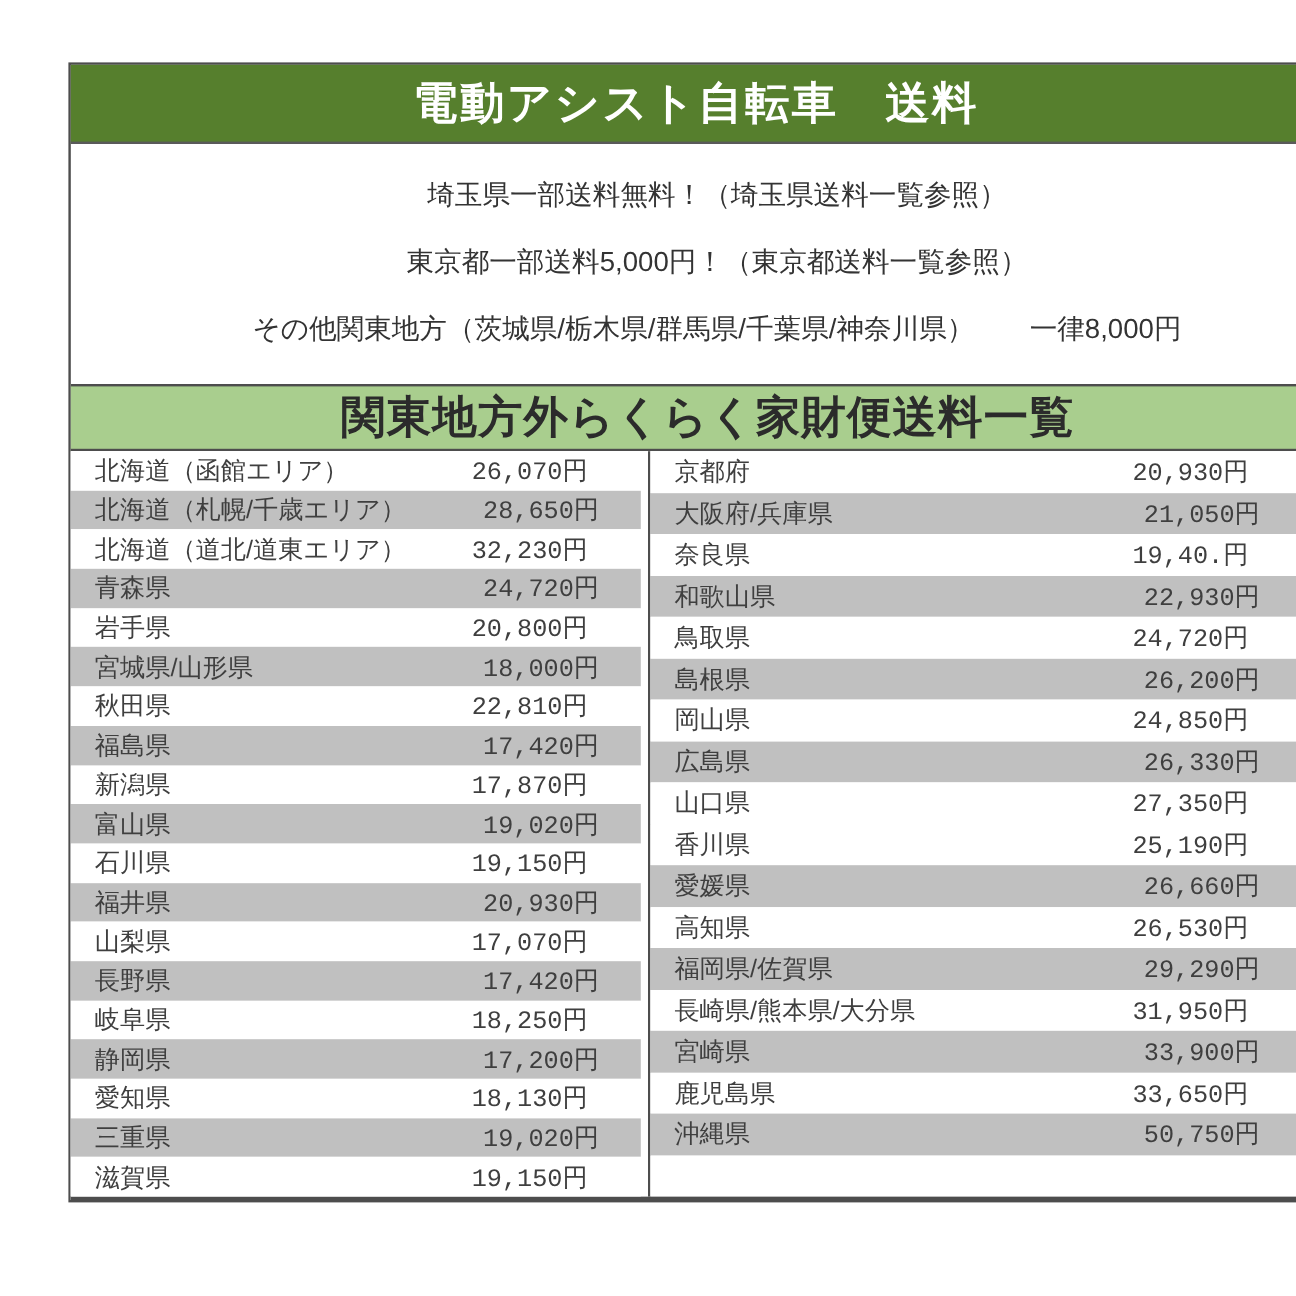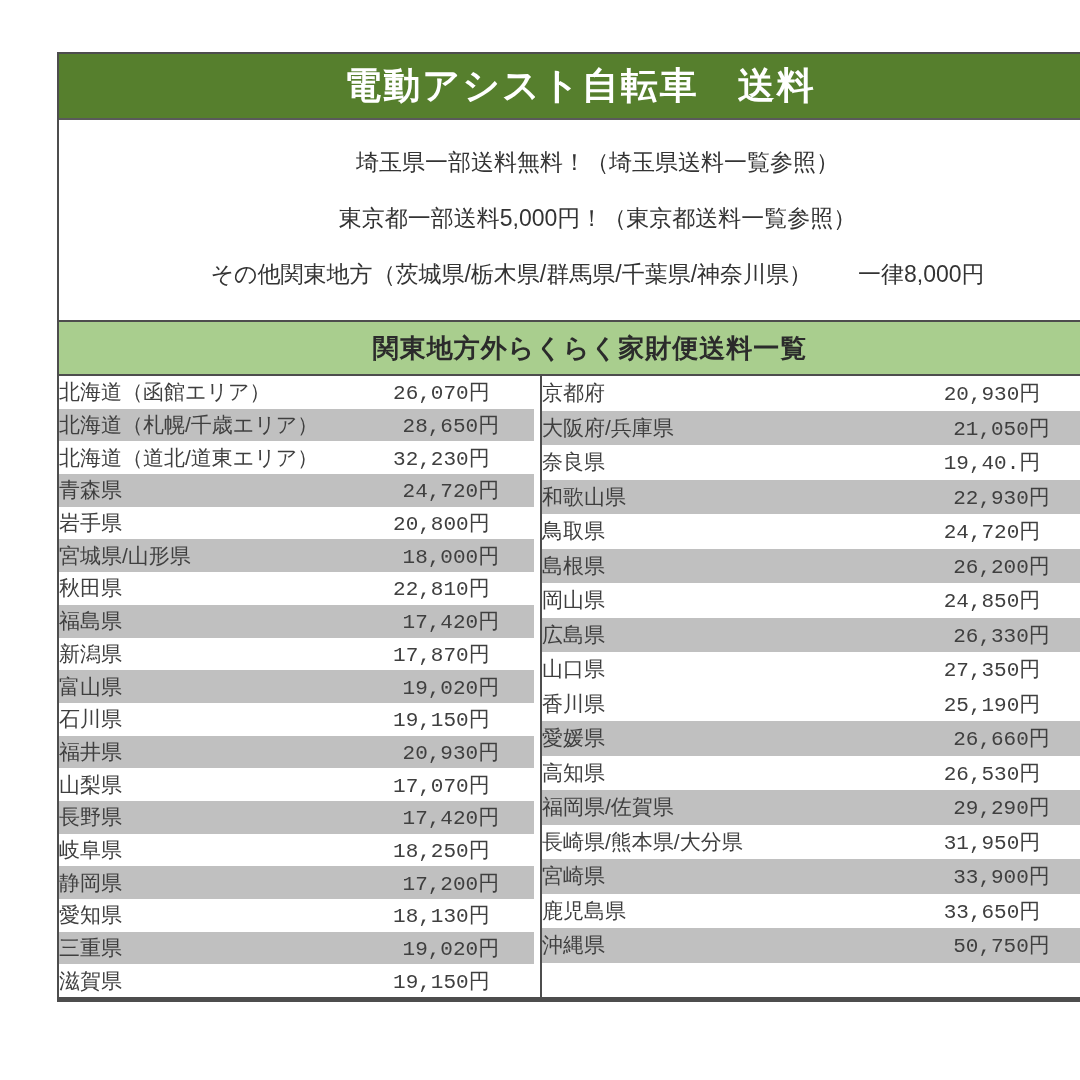--- a/index.html
+++ b/index.html
@@ -63,21 +63,21 @@
     flex: 0 0 auto;
     height: 52px;
     background: #a9ce8e;
     border-top: 2px solid #4d4d4d;
     border-bottom: 2px solid #4d4d4d;
     display: flex;
     align-items: center;
     justify-content: center;
   }
   .subheader .subheader-text {
-    font-size: 26px;
+    font-size: 37px;
     font-weight: bold;
     color: #2b2b2b;
     letter-spacing: 1px;
     margin-left: 20px;
   }
   .fee-table {
     flex: 1 1 auto;
     display: flex;
     flex-direction: row;
     border-bottom: 3px solid #4d4d4d;
@@ -107,21 +107,21 @@
   .row.white { background: #ffffff; }
   .row.gray  { background: #c0c0c0; gap: 19px; }
   .cell {
     font-size: 21px;
     color: #3f3f3f;
     white-space: nowrap;
     overflow: hidden;
   }
   .cell.name {
     flex: 0 0 61%;
-    padding-left: 0;
+    padding-left: 20px;
     box-sizing: border-box;
   }
   .cell.price {
     flex: 1;
     text-align: center;
     font-family: Liberation Mono, monospace;
   }
 </style>
 </head>
 <body>

